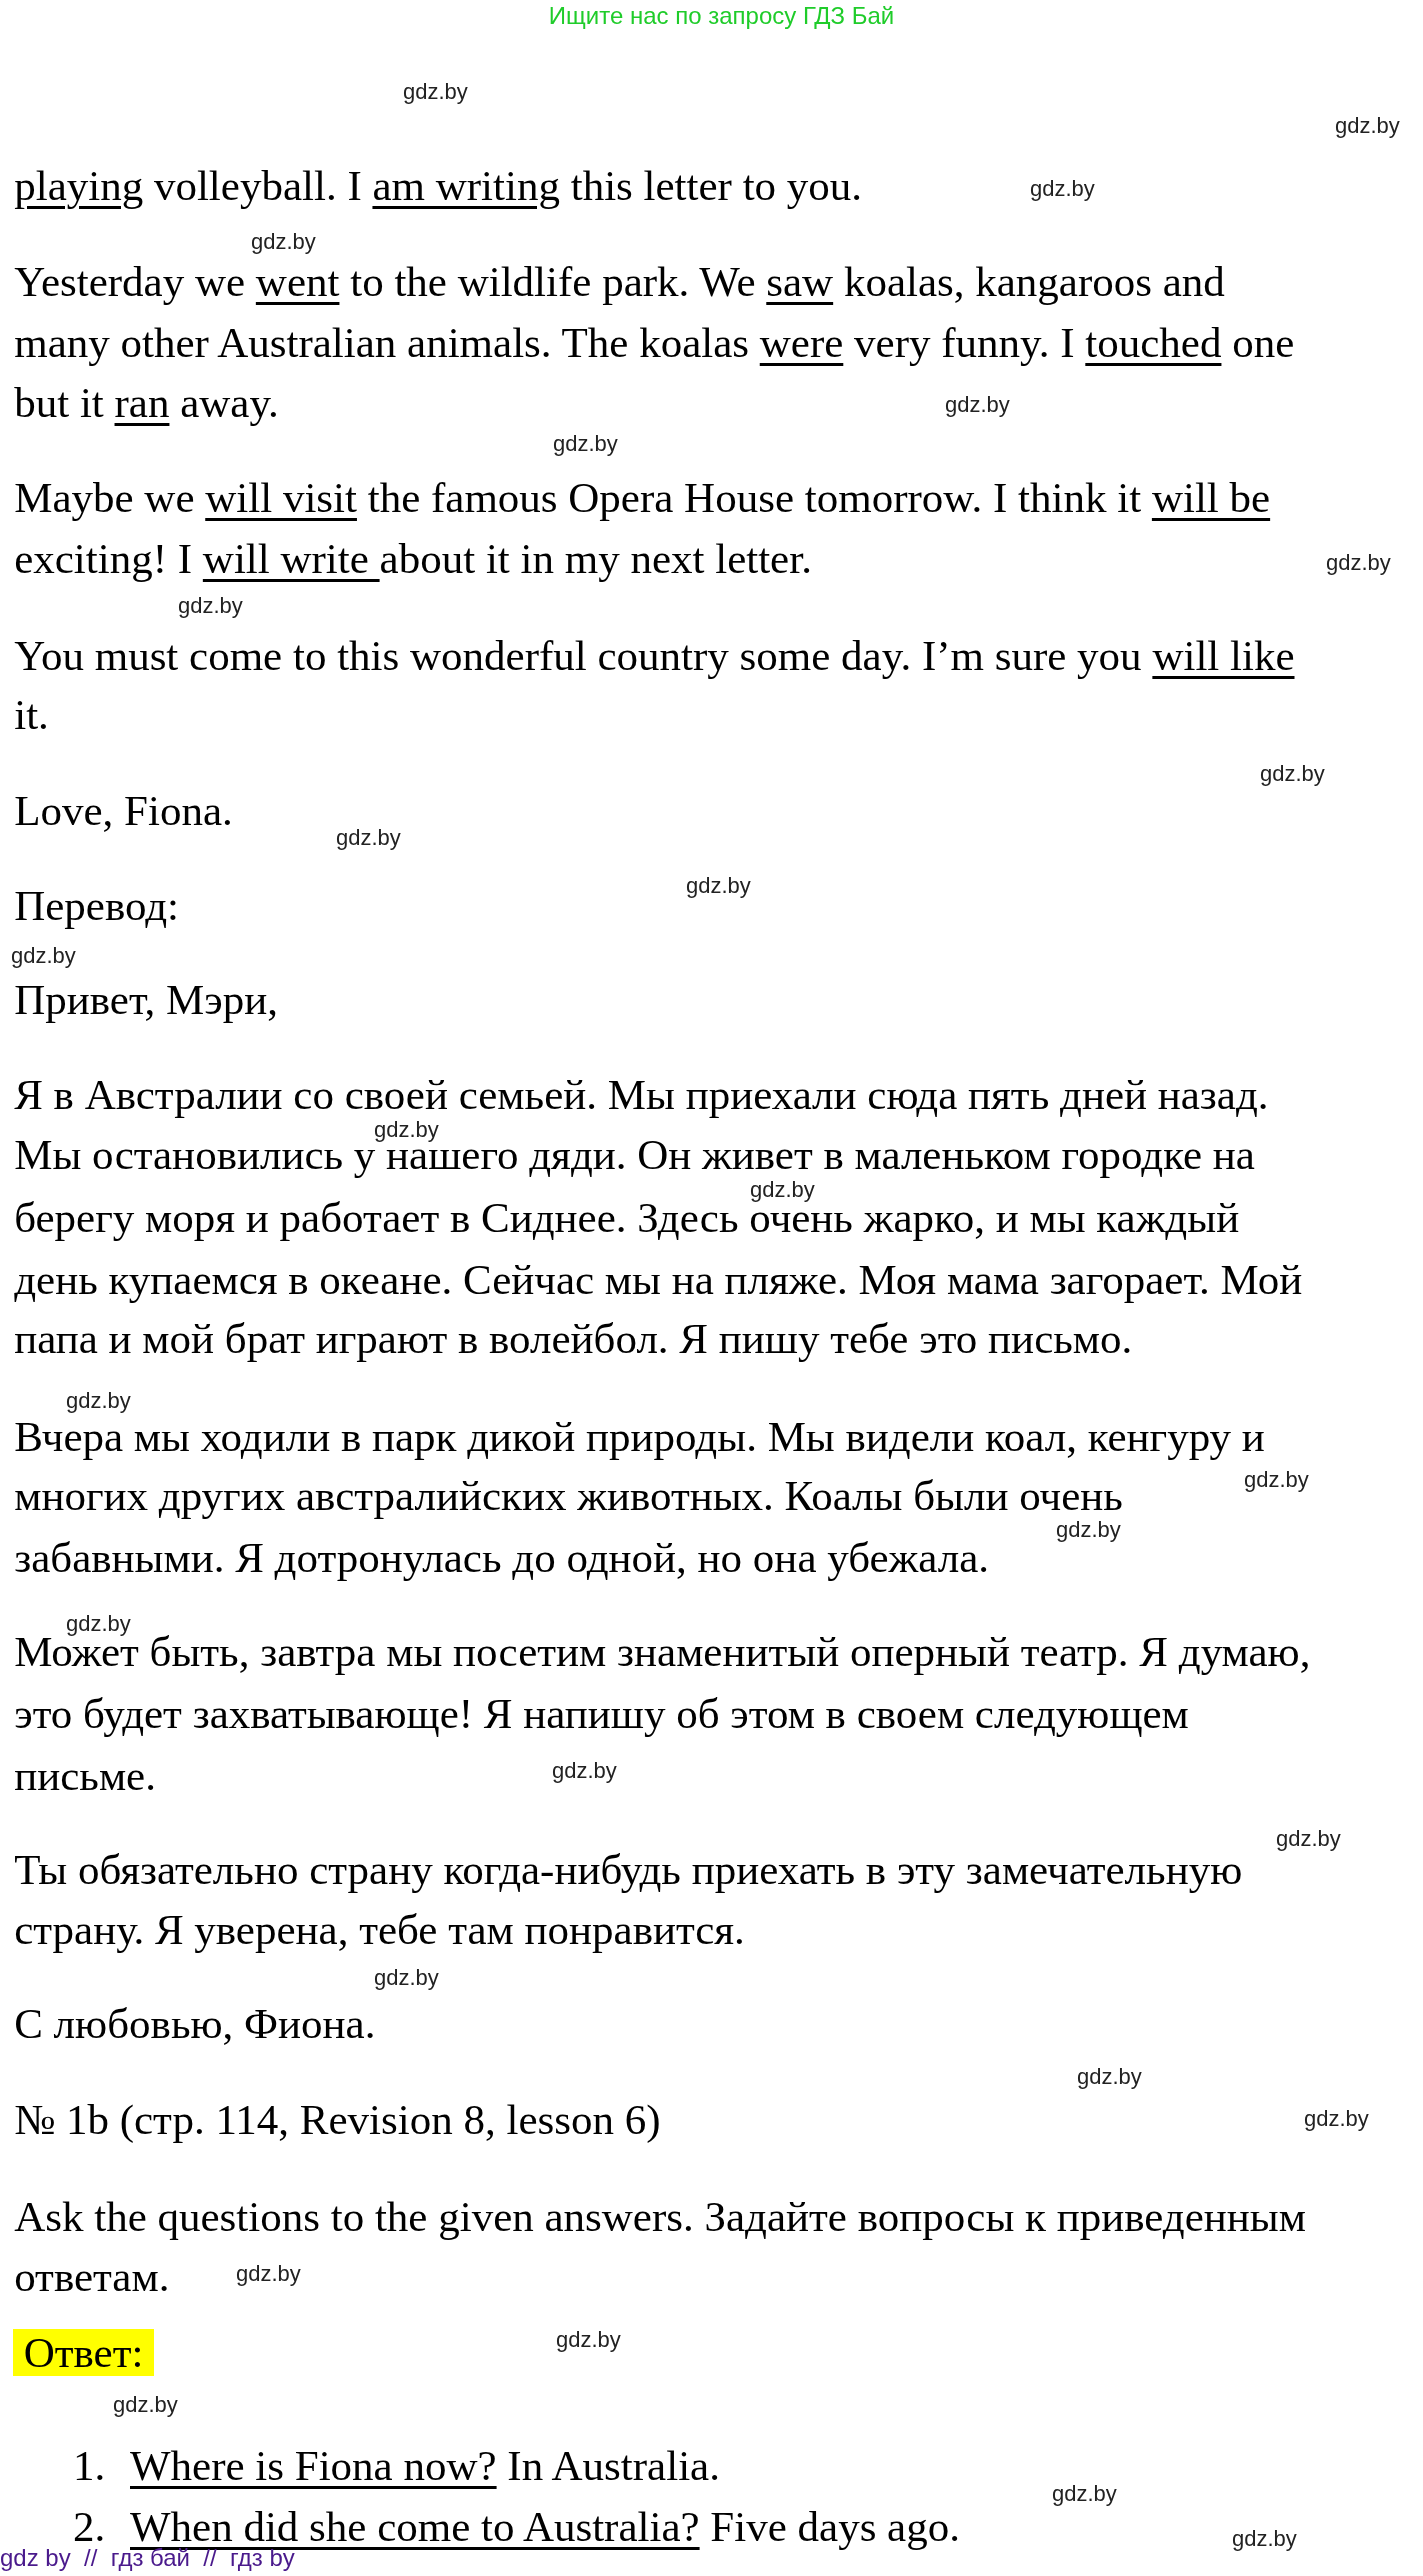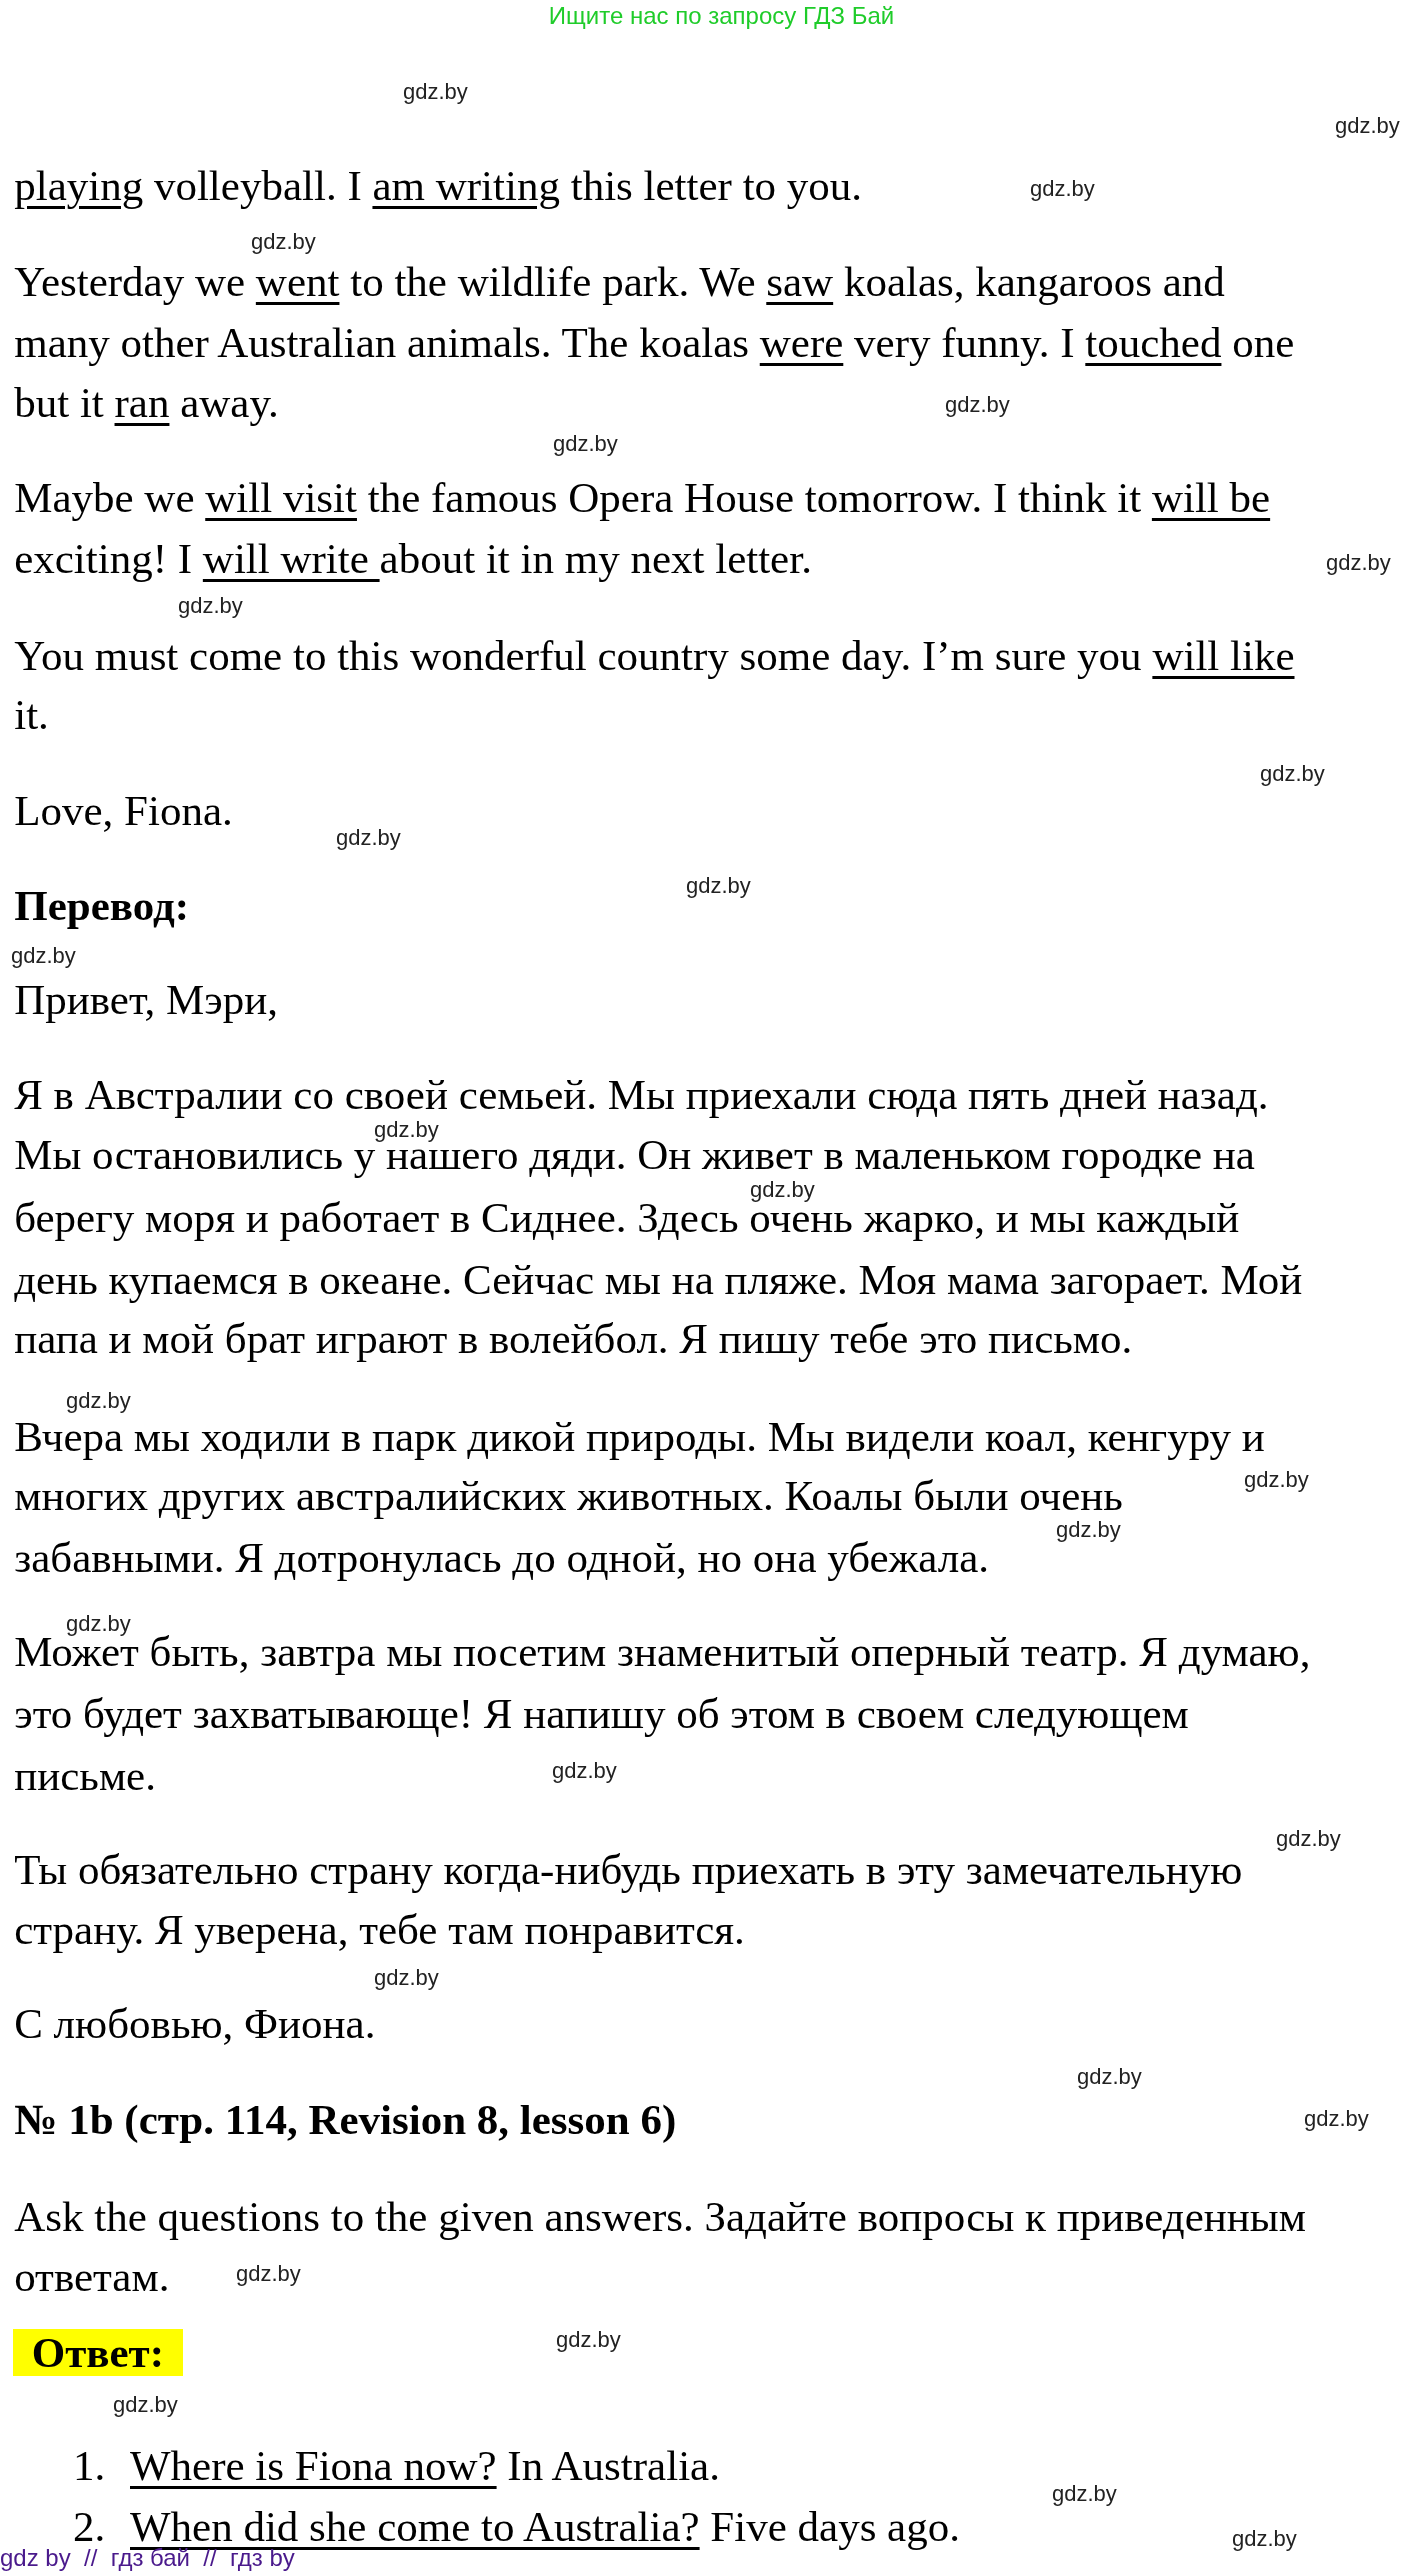--- a/index.html
+++ b/index.html
@@ -10,27 +10,27 @@
     font-family: "Liberation Sans", sans-serif; font-size: 24px; line-height: 28.5px;
     color: #1fcc2a;
     padding-left: 10px;
   }
   .ln {
     position: absolute; left: 14.2px; white-space: nowrap;
     font-family: "Liberation Serif", serif; font-size: 43px; line-height: 47px;
     color: #000;
   }
   .ln u { text-decoration: underline; text-decoration-thickness: 3.2px; text-underline-offset: 5.5px; }
-  .b { font-weight: bold; }
+  .b { font-weight: normal; }
   .wm {
     position: absolute; white-space: nowrap;
     font-family: "Liberation Sans", sans-serif; font-size: 22px; line-height: 25px;
     color: #222;
   }
-  .answer-badge { background: #ffff00; padding: 0 19px; margin-top: 24px; }
+  .answer-badge { background: #ffff00; padding: 0 11px; margin-top: 24px; }
   .li-num { display: inline-block; width: 57px; }
   .ftr {
     position: absolute; left: 0; width: 1200px; top: 2544px; text-align: left;
     font-family: "Liberation Sans", sans-serif; font-size: 24px; line-height: 28.5px;
     color: #4a1a8c; white-space: pre;
   }
 </style>
 </head>
 <body>
 

